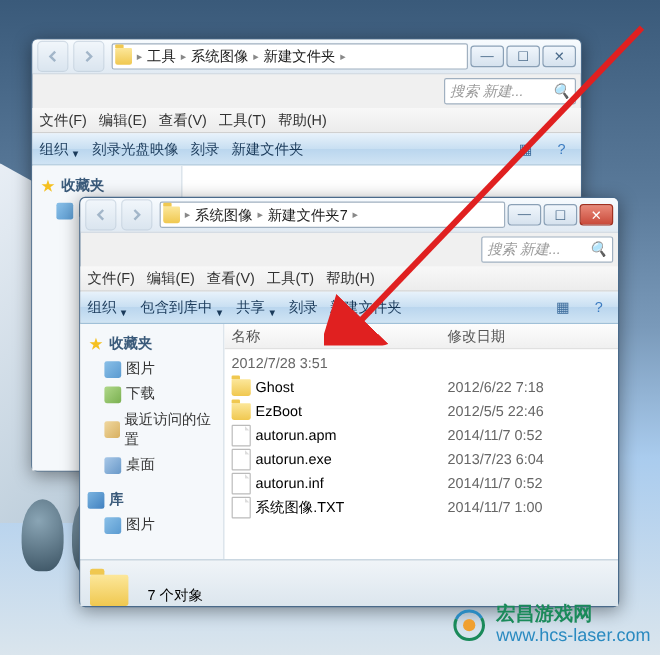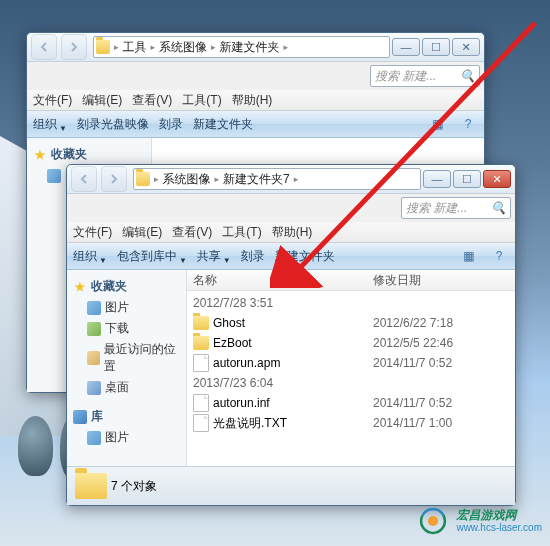--- a/index.html
+++ b/index.html
@@ -44,31 +44,31 @@
 .lib-ico{width:14px;height:14px;background:linear-gradient(135deg,#7ab4e0,#4080c0);border-radius:2px}
 .file-list{flex:1;display:flex;flex-direction:column;overflow:hidden}
 .list-head{height:20px;background:linear-gradient(180deg,#fdfdfd,#f0f0f0);border-bottom:1px solid #e0e0e0;display:flex;align-items:center;padding:0 6px;color:#555}
 .list-head .col1{width:180px}
 .list-body{flex:1;padding:2px 0}
 .row{display:flex;align-items:center;padding:1px 6px;height:18px}
 .row .col1{width:180px;display:flex;align-items:center;gap:4px}
 .row .col2{color:#666}
 .file-ico{width:14px;height:16px;background:#fff;border:1px solid #bbb;border-radius:1px;position:relative}
 .file-ico::before{content:"";position:absolute;top:0;right:0;width:4px;height:4px;background:#ddd;clip-path:polygon(0 0,100% 100%,0 100%)}
-.status-bar{height:38px;background:linear-gradient(180deg,#f0f4f8,#dce6ee);border-top:1px solid #c0d0dc;display:flex;align-items:center;padding:0 8px;gap:4px}
+.status-bar{height:38px;background:linear-gradient(180deg,#f0f4f8,#dce6ee);border-top:1px solid #c0d0dc;display:flex;align-items:flex-end;padding:0 8px;gap:16px}
 .big-folder{width:32px;height:26px;background:linear-gradient(180deg,#fce79a,#f0c850);border-radius:2px;position:relative}
 .big-folder::before{content:"";position:absolute;top:-5px;left:0;width:12px;height:5px;background:#f0c850;border-radius:2px 2px 0 0}
 .arrow{position:absolute;pointer-events:none;z-index:10}
 .arrow svg{width:100%;height:100%}
 .watermark{position:absolute;right:8px;bottom:8px;display:flex;align-items:center;gap:6px;z-index:20}
 .wm-logo{width:34px;height:34px;position:relative}
 .wm-logo svg{width:100%;height:100%}
 .wm-text{display:flex;flex-direction:column;line-height:1.1}
-.wm-title{font-size:12px;font-weight:bold;color:#1a8a5a;font-style:italic}
-.wm-url{font-size:10px;color:#2a8ac0}
+.wm-title{font-size:16px;font-weight:bold;color:#1a8a5a;}
+.wm-url{font-size:15px;color:#2a8ac0}
 .w2 .sidebar{width:115px}
 </style>
 </head>
 <body>
 
 <div class="desktop">
   <div class="mountain"></div>
   <div class="tree t1"></div>
   <div class="tree t2"></div>
 </div>
@@ -271,33 +271,37 @@
             <span class="col2">2012/5/5 22:46</span>
           </div>
           <div class="row">
             <span class="col1">
               <span class="file-ico"></span>
               <span>autorun.apm</span>
             </span>
             <span class="col2">2014/11/7 0:52</span>
           </div>
           <div class="row">
+            <span class="col1">
+              <span class="file-ico"></span>
+              <span>autorun.exe</span>
+            </span>
             <span class="col2">2013/7/23 6:04</span>
           </div>
           <div class="row">
             <span class="col1">
               <span class="file-ico"></span>
               <span>autorun.inf</span>
             </span>
             <span class="col2">2014/11/7 0:52</span>
           </div>
           <div class="row">
             <span class="col1">
               <span class="file-ico"></span>
-              <span>光盘说明.TXT</span>
+              <span>系统图像.TXT</span>
             </span>
             <span class="col2">2014/11/7 1:00</span>
           </div>
         </div>
     </div>
   </div>
   <div class="status-bar">
     <span class="big-folder"></span>
     <span>7 个对象</span>
   </div>

